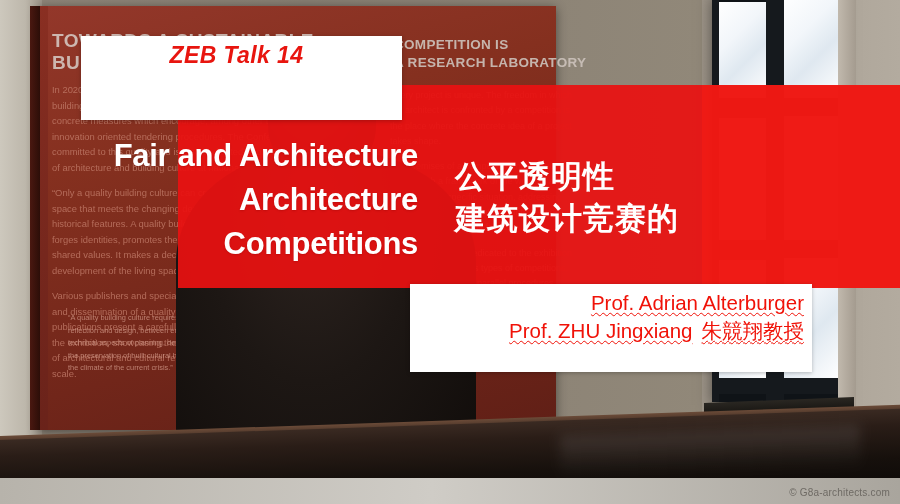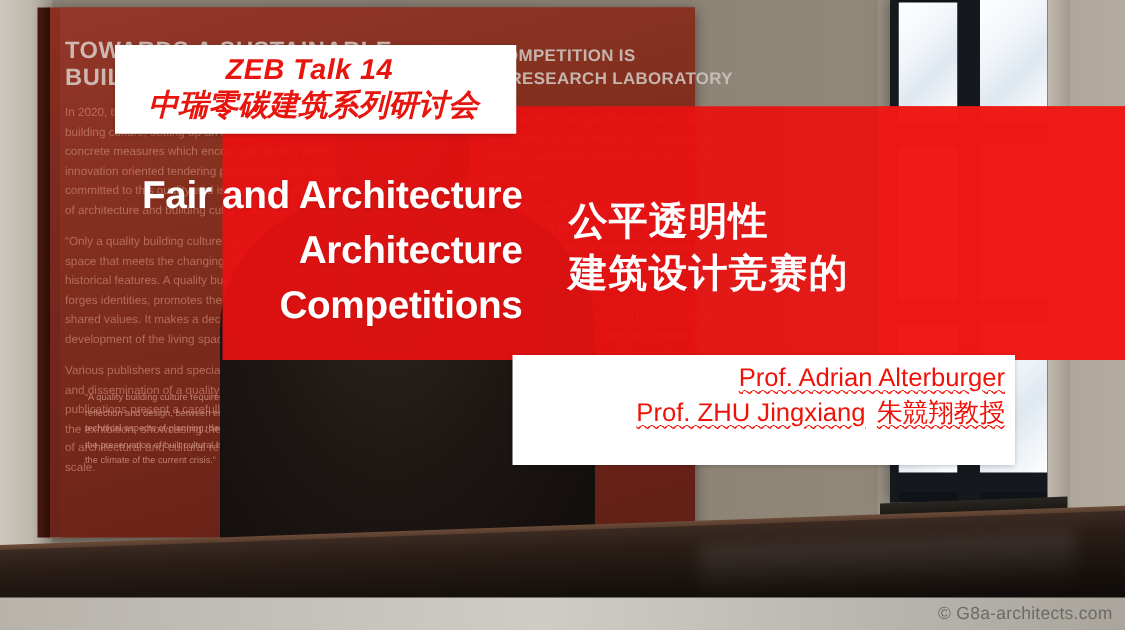--- a/index.html
+++ b/index.html
@@ -191,21 +191,21 @@
 
   
   .footer-strip {
     position: absolute;
     left: 0; bottom: 0; width: 900px; height: 26px;
     background: linear-gradient(90deg,#b7b3ab 0%, #cfccc6 48%, #a9a59d 100%);
   }
   .copyright {
     position: absolute;
     right: 10px; bottom: 6px;
-    font-size: 14px;
+    font-size: 10px;
     color: #6e6a64;
     letter-spacing: .2px;
   }
 
   
   .red-band {
     position: absolute;
     left: 178px; top: 85px;
     width: 722px; height: 203px;
     background: rgba(233, 17, 17, 0.93);
@@ -213,22 +213,22 @@
   .red-band-over-window {
     position: absolute;
     left: 702px; top: 85px;
     width: 198px; height: 203px;
     background: rgba(240, 26, 20, 0.80);
   }
 
   
   .title-box {
     position: absolute;
-    left: 92px; top: 36px;
-    width: 321px; height: 71px;
+    left: 81px; top: 36px;
+    width: 321px; height: 84px;
     background: #ffffff;
     box-shadow: 0 1px 4px rgba(0,0,0,.25);
   }
   .title-box .line1 {
     position: absolute;
     left: 0; right: 10px; top: 6px;
     text-align: center;
     font-size: 23px;
     font-weight: 700;
     font-style: italic;
@@ -366,21 +366,20 @@
     <div class="table-edge"></div>
     <div class="table-top"></div>
     <div class="table-gloss"></div>
   </div>
 
   <div class="red-band"></div>
   <div class="red-band-over-window"></div>
 
   <div class="title-box">
     <div class="line1">ZEB Talk 14</div>
-    <div class="line2">中瑞零碳建筑系列研讨会</div>
   </div>
 
   <div class="headline-en">Fair and Architecture Architecture Competitions</div>
 
   <div class="headline-zh">
     <div>公平透明性</div>
     <div>建筑设计竞赛的</div>
   </div>
 
   <div class="speaker-box">

